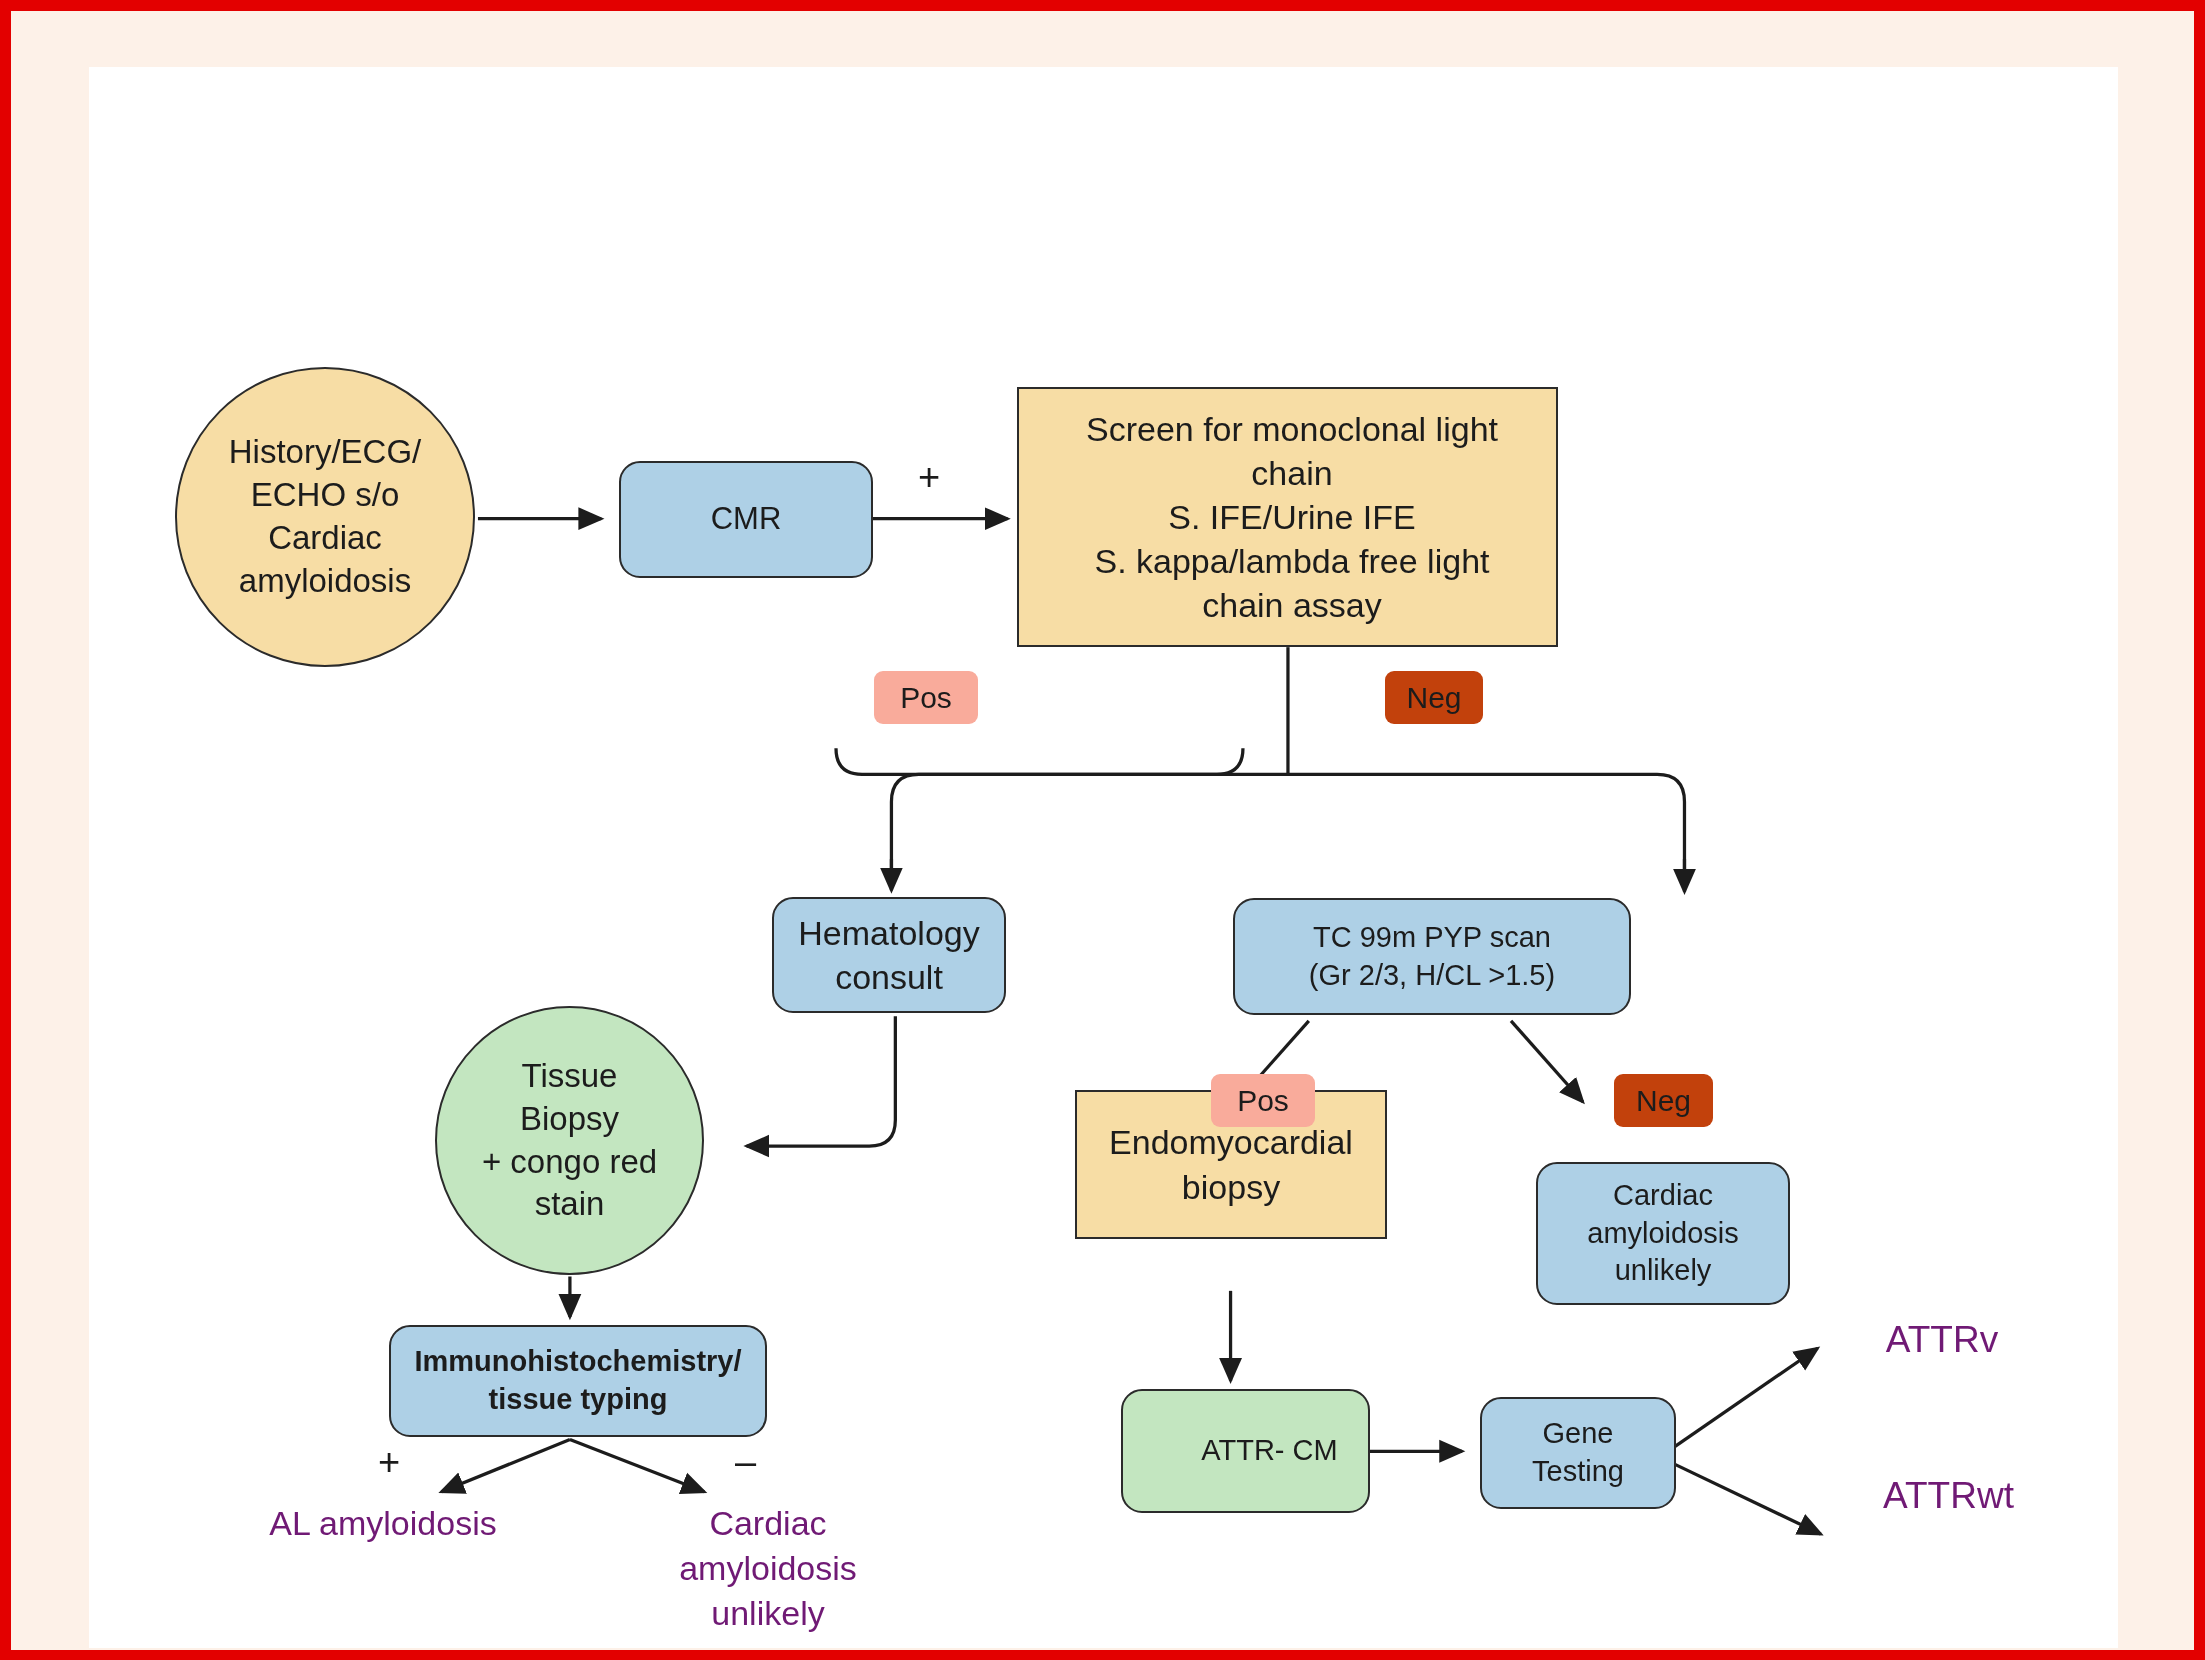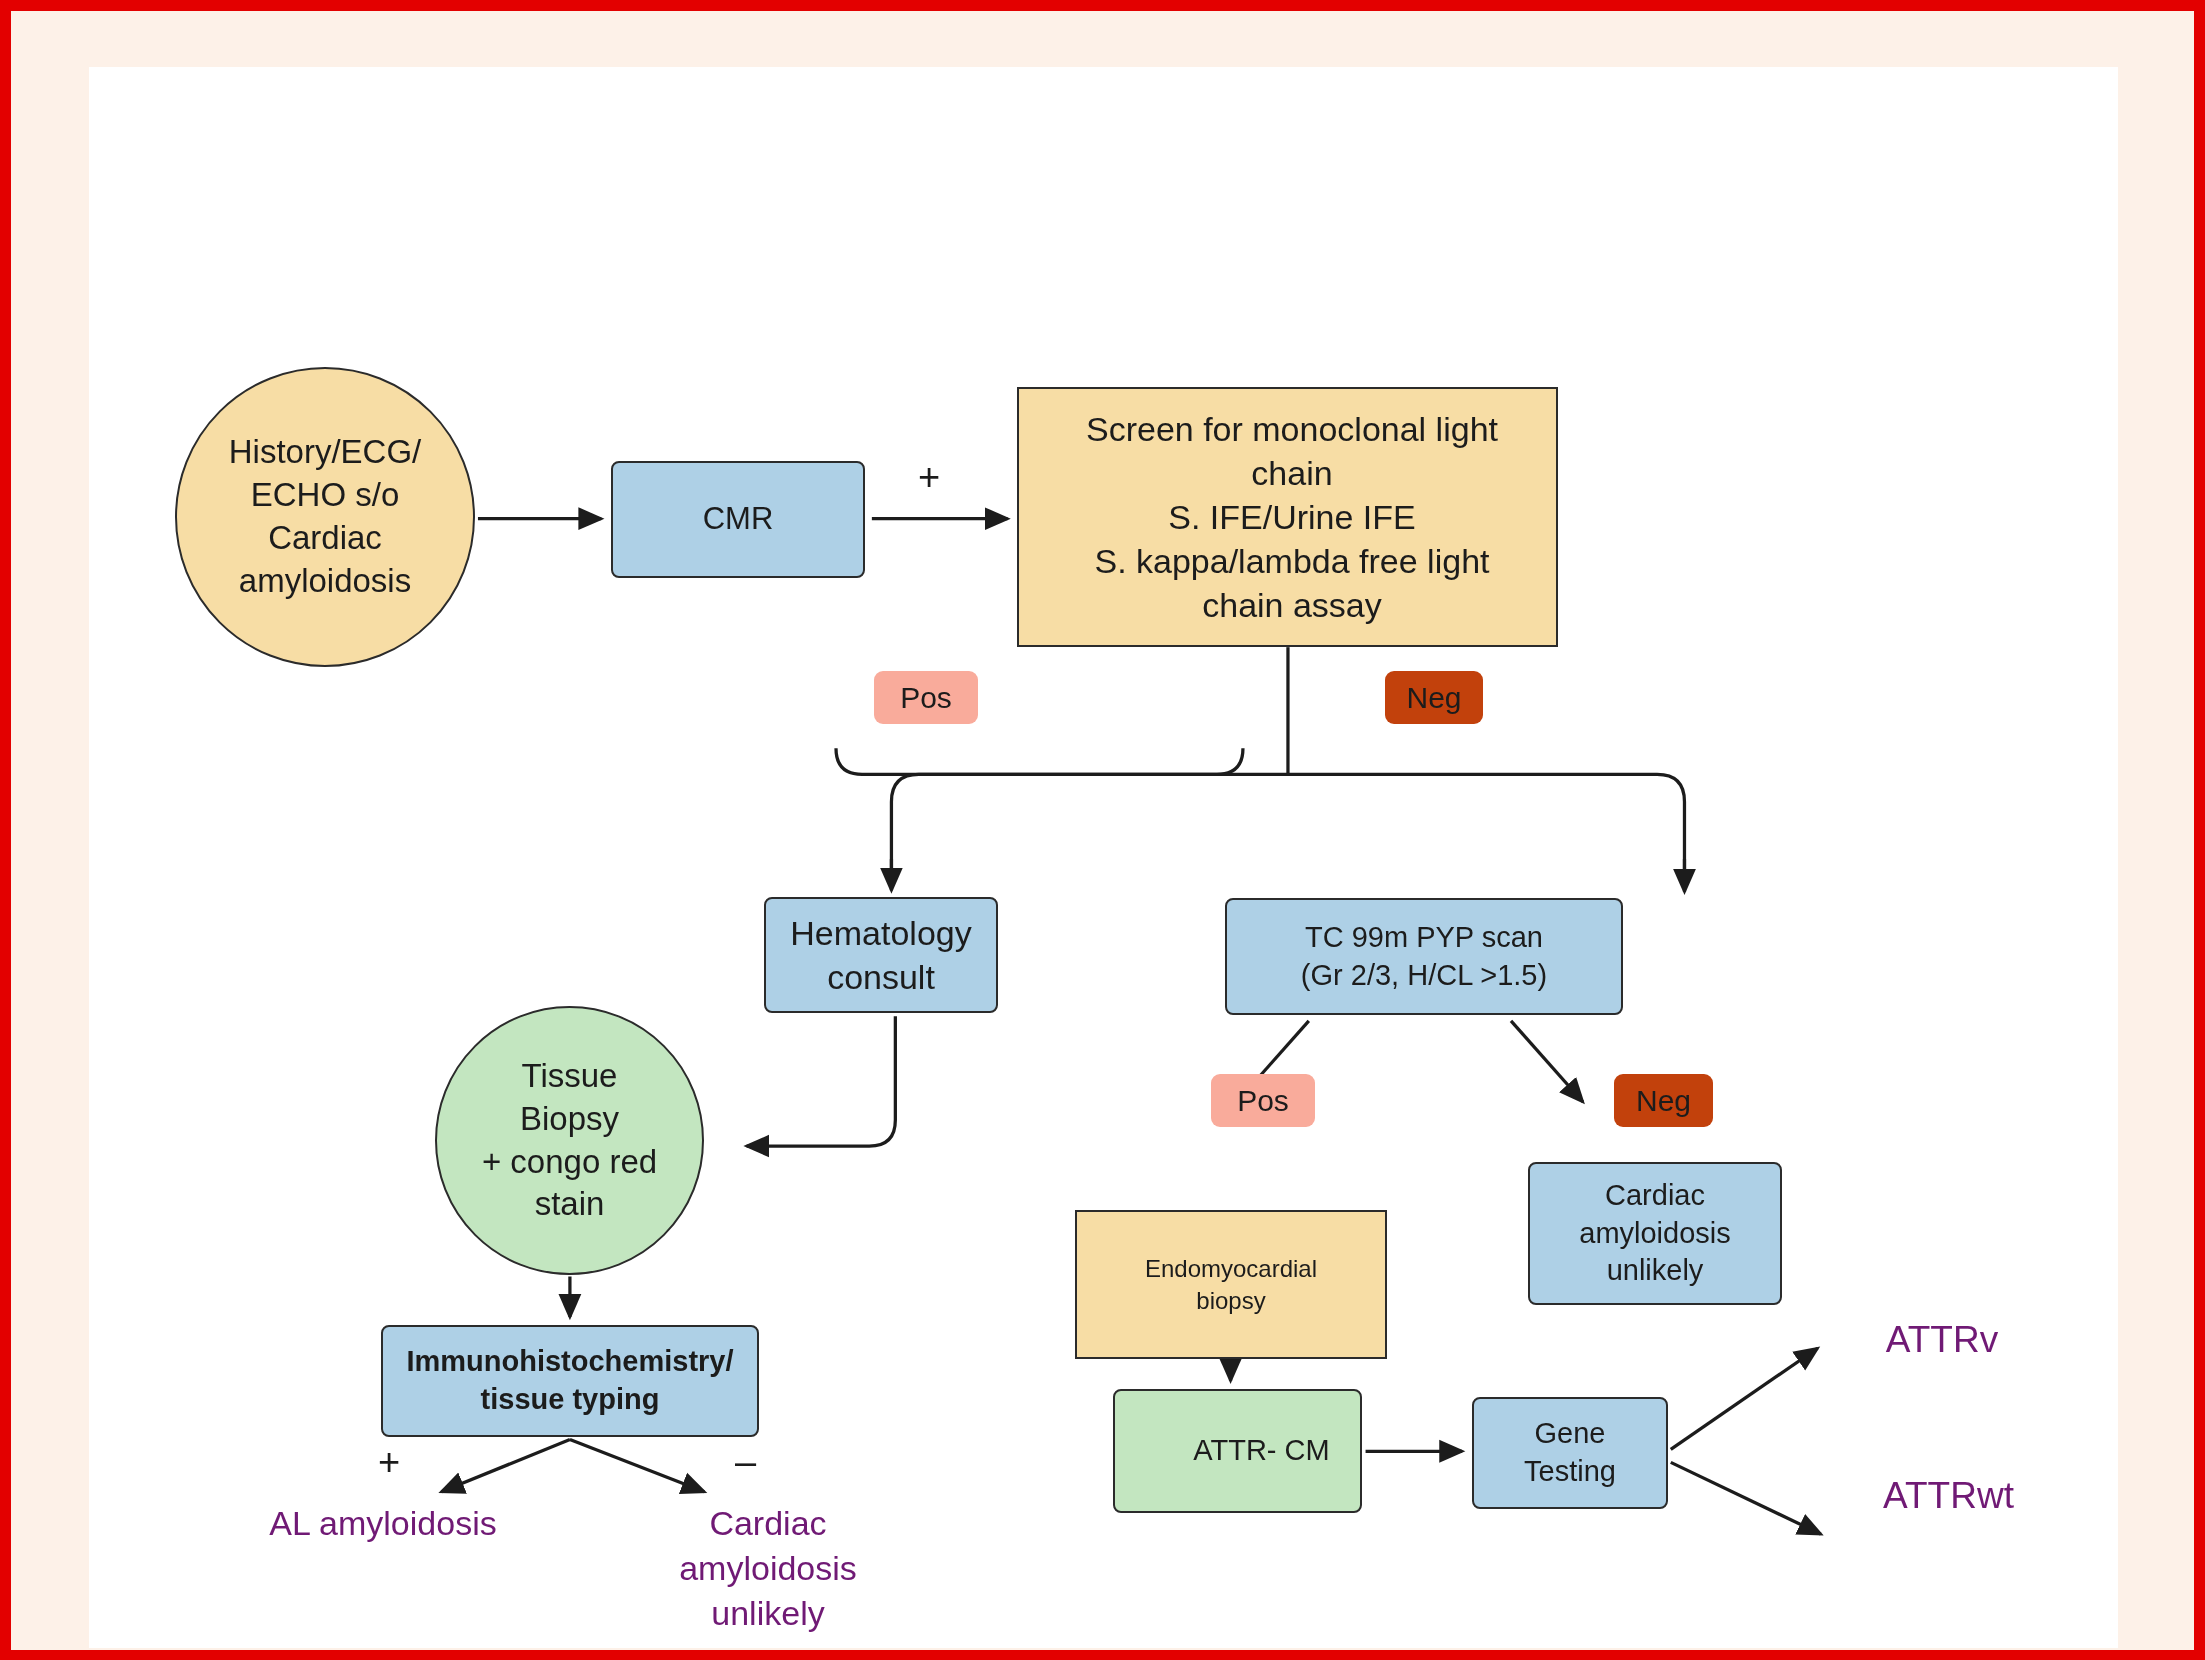--- a/index.html
+++ b/index.html
@@ -48,21 +48,22 @@
 
   .n-circle {
     border-radius: 50%;
     border: 2px solid #2b2b2b;
   }
   .n-rect {
     border: 2.6px solid #2b2b2b;
   }
   .n-round {
     border: 2.6px solid #2b2b2b;
-    border-radius: 8px;
+    border-radius: 21px;
+    margin-left: 8px;
   }
   .fill-tan   { background: #f7dda5; }
   .fill-blue  { background: #aed0e6; }
   .fill-green { background: #c3e6c0; }
 
   .badge {
     position: absolute;
     box-sizing: border-box;
     display: flex;
     align-items: center;
@@ -93,21 +94,21 @@
     line-height: 1;
   }
 
   
   #node-history      { left: 164px;  top: 356px;  width: 300px;  height: 300px;  font-size: 33px; }
   #node-cmr          { left: 600px;  top: 450px;  width: 254px;  height: 117px;  font-size: 31px; }
   #node-screen       { left: 1006px; top: 376px;  width: 541px;  height: 260px;  font-size: 34px; padding-left: 9px; }
   #node-hematology   { left: 753px; top: 886px; width: 234px;  height: 116px;  font-size: 34px; }
   #node-pyp          { left: 1214px; top: 887px; width: 398px;  height: 117px;  font-size: 29px; }
   #node-tissue       { left: 424px;  top: 995px; width: 269px;  height: 269px;  font-size: 33px; }
-  #node-endo         { left: 1064px; top: 1199px; width: 312px;  height: 149px;  font-size: 24px; }
+  #node-endo         { left: 1064px; top: 1079px; width: 312px;  height: 149px;  font-size: 34px; }
   #node-unlikely-box { left: 1517px; top: 1151px; width: 254px;  height: 143px;  font-size: 29px; }
   #node-ihc          { left: 370px;  top: 1314px; width: 378px;  height: 112px;  font-size: 29px; font-weight: bold; }
   #node-attrcm       { left: 1102px; top: 1378px; width: 249px;  height: 124px;  font-size: 29px; padding-left: 48px; }
   #node-gene         { left: 1461px; top: 1386px; width: 196px;  height: 112px;  font-size: 29px; }
 
   #badge-pos-1 { left: 823px; top: 660px; width: 104px;  height: 53px; }
   #badge-neg-1 { left: 1334px; top: 660px; width: 98px;  height: 53px; }
   #badge-pos-2 { left: 1160px; top: 1063px; width: 104px;  height: 53px; }
   #badge-neg-2 { left: 1563px; top: 1063px; width: 99px;  height: 53px; }
 

